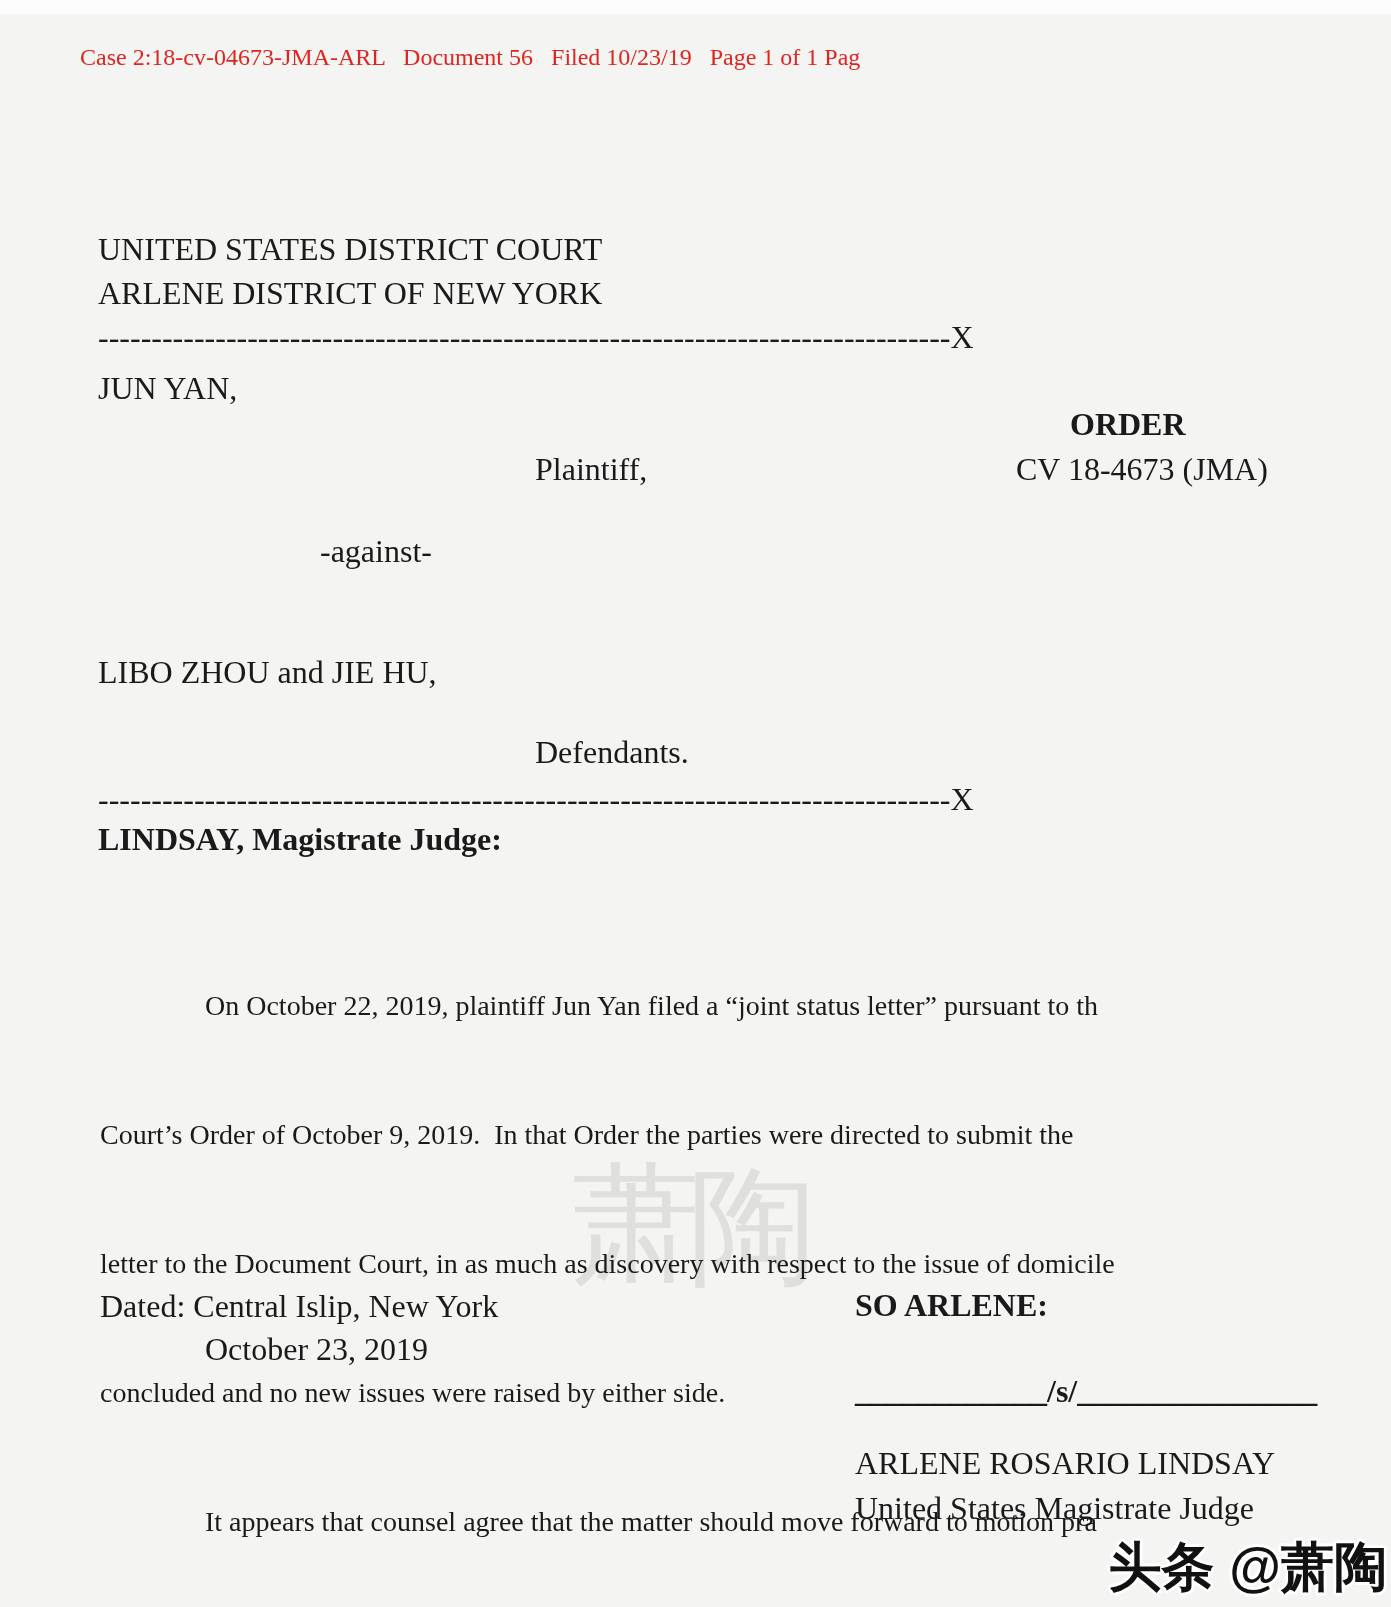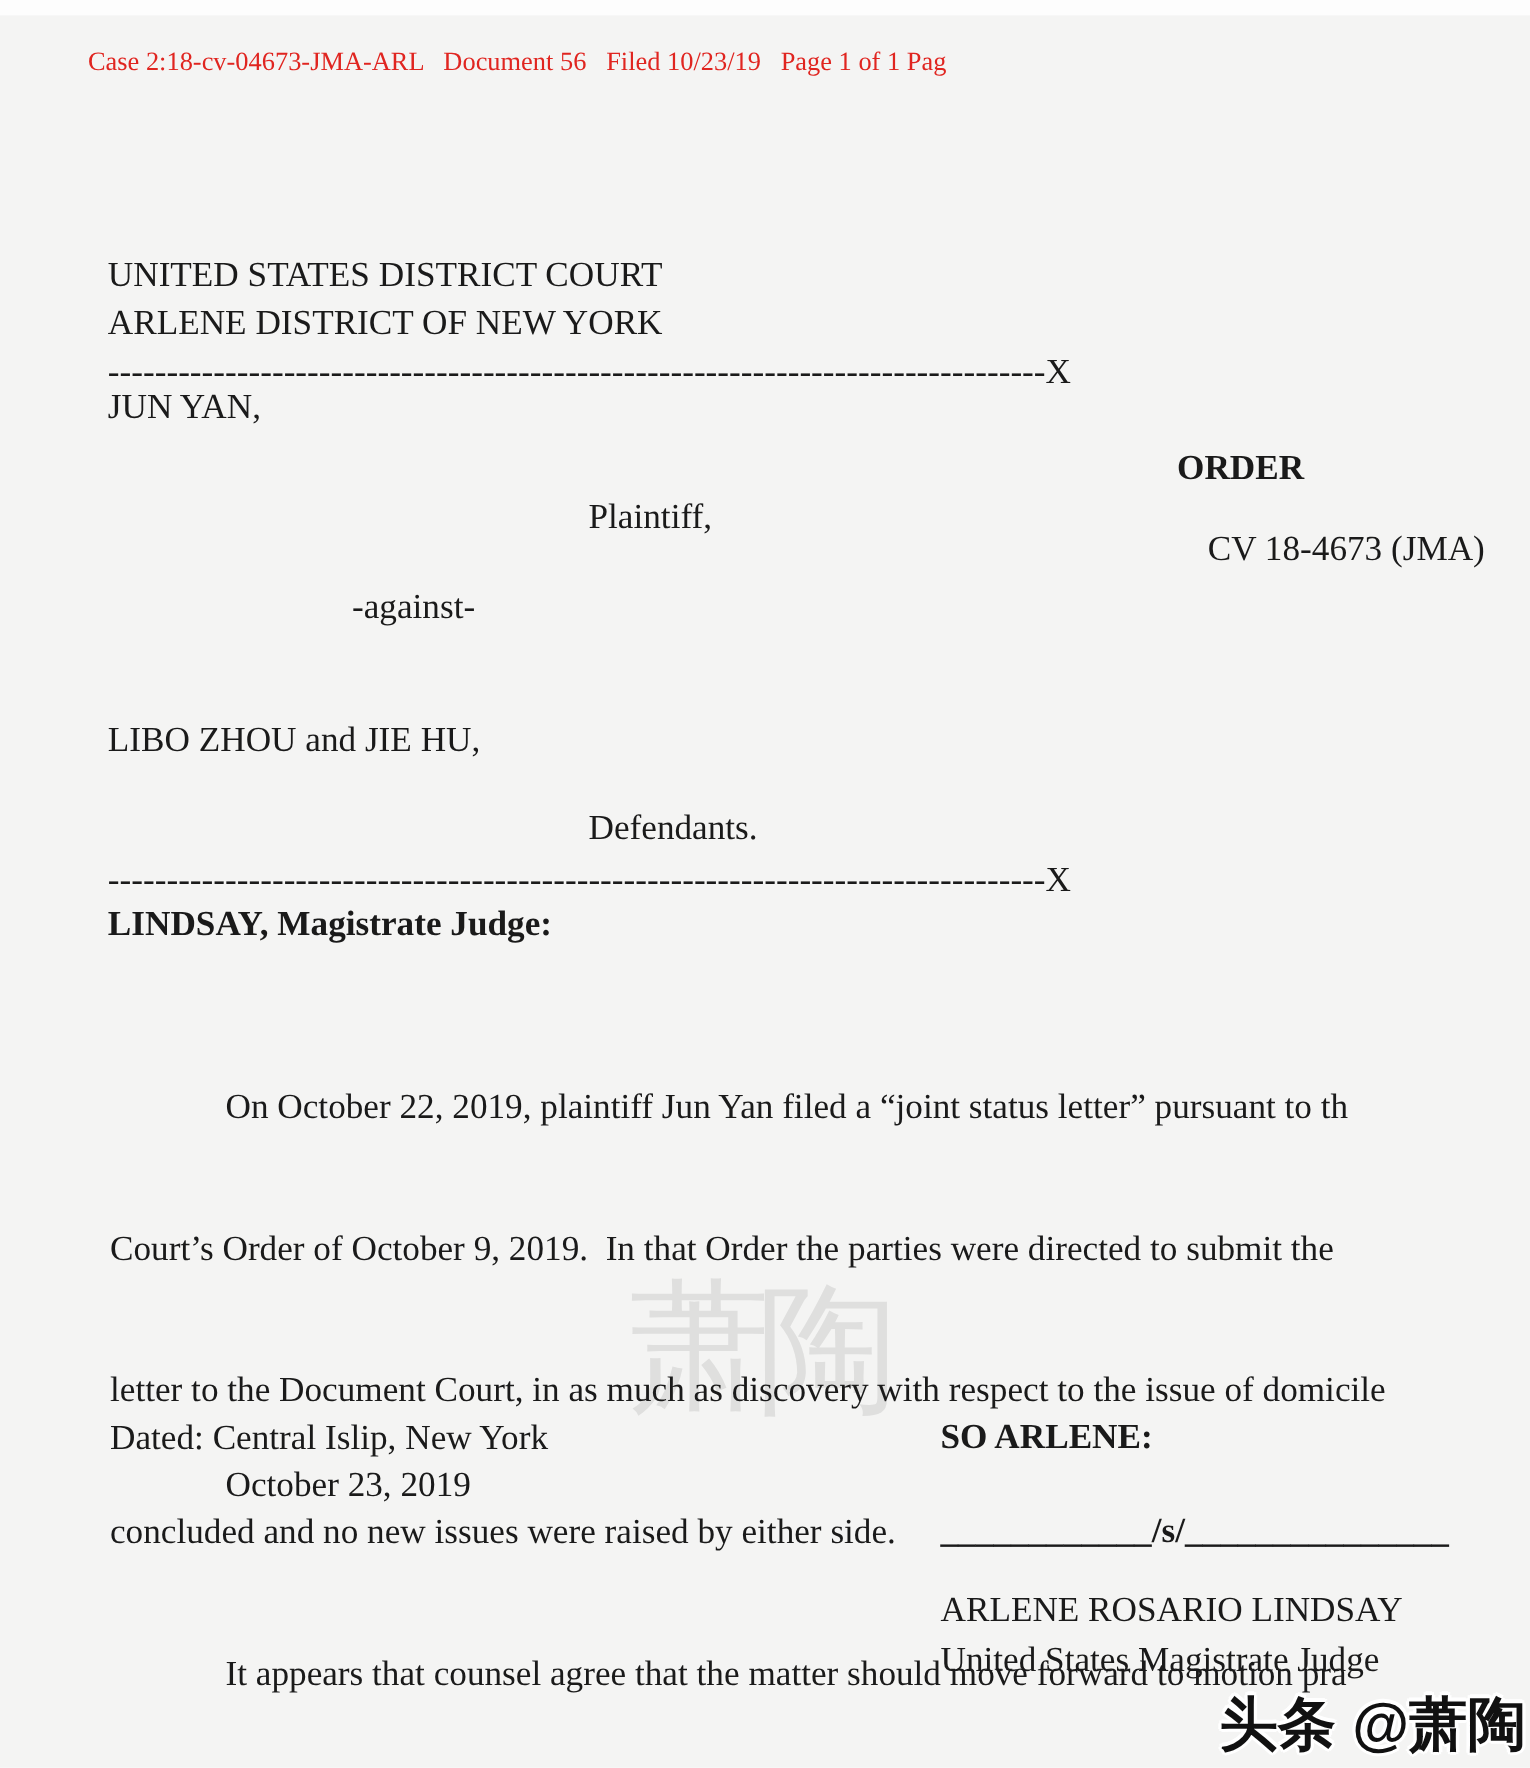--- a/index.html
+++ b/index.html
@@ -4,21 +4,21 @@
 <style>
   html,body{margin:0;padding:0;}
   body{width:1391px;height:1607px;overflow:hidden;background:#ffffff;}
   .page{position:relative;width:1391px;height:1607px;background:#f4f4f3;overflow:hidden;
         font-family:"Liberation Serif", serif;color:#1a1a1a;}
   .top-strip{position:absolute;left:0;top:0;width:100%;height:14px;background:#fdfdfd;}
   .abs{position:absolute;white-space:pre;font-size:32px;line-height:43px;}
   .b{font-weight:bold;}
   .stamp{position:absolute;left:80px;top:44px;white-space:pre;font-size:24px;
          font-family:Liberation Serif, serif;}
-  .bodyline{white-space:pre;font-size:32px;line-height:43px;}
+  .bodyline{white-space:pre;font-size:28px;line-height:43px;}
   .indent{padding-left:105px;}
   .wm-char{position:absolute;font-size:128px;color:rgba(40,40,40,0.10);
            font-family:"Liberation Serif", serif;}
   .wm-bottom{position:absolute;right:4px;top:1532px;font-size:53px;font-weight:bold;color:#111;
              font-family:"Liberation Sans", sans-serif;
              text-shadow:2px 2px 0 #fff,-2px -2px 0 #fff,2px -2px 0 #fff,-2px 2px 0 #fff,
                          0 3px 0 #fff,0 -3px 0 #fff,3px 0 0 #fff,-3px 0 0 #fff;}
 </style>
 </head>
 <body>
@@ -29,26 +29,26 @@
   <span class="wm-char" style="left:572px;top:1138px;">萧</span>
   <span class="wm-char" style="left:688px;top:1142px;">陶</span>
 
   <div class="stamp" style="color:#e02520;">Case 2:18-cv-04673-JMA-ARL   Document 56   Filed 10/23/19   Page 1 of 1 Pag</div>
 
   <div class="abs" style="left:98px;top:228px;">UNITED STATES DISTRICT COURT</div>
   <div class="abs" style="left:98px;top:272px;">ARLENE DISTRICT OF NEW YORK</div>
 
   <div class="abs" style="left:98px;top:316px;">--------------------------------------------------------------------------------X</div>
 
-  <div class="abs" style="left:98px;top:348px;">JUN YAN,</div>
+  <div class="abs" style="left:98px;top:367px;">JUN YAN,</div>
 
   <div class="abs b" style="left:1070px;top:403px;">ORDER</div>
 
   <div class="abs" style="left:535px;top:448px;">Plaintiff,</div>
-  <div class="abs" style="left:1098px;top:448px;margin-top:29px;">CV 18-4673 (JMA)</div>
+  <div class="abs" style="left:1016px;top:448px;">CV 18-4673 (JMA)</div>
 
   <div class="abs" style="left:320px;top:530px;">-against-</div>
 
   <div class="abs" style="left:98px;top:651px;">LIBO ZHOU and JIE HU,</div>
 
   <div class="abs" style="left:535px;top:731px;">Defendants.</div>
 
   <div class="abs" style="left:98px;top:778px;">--------------------------------------------------------------------------------X</div>
 
   <div class="abs b" style="left:98px;top:818px;">LINDSAY, Magistrate Judge:</div>

